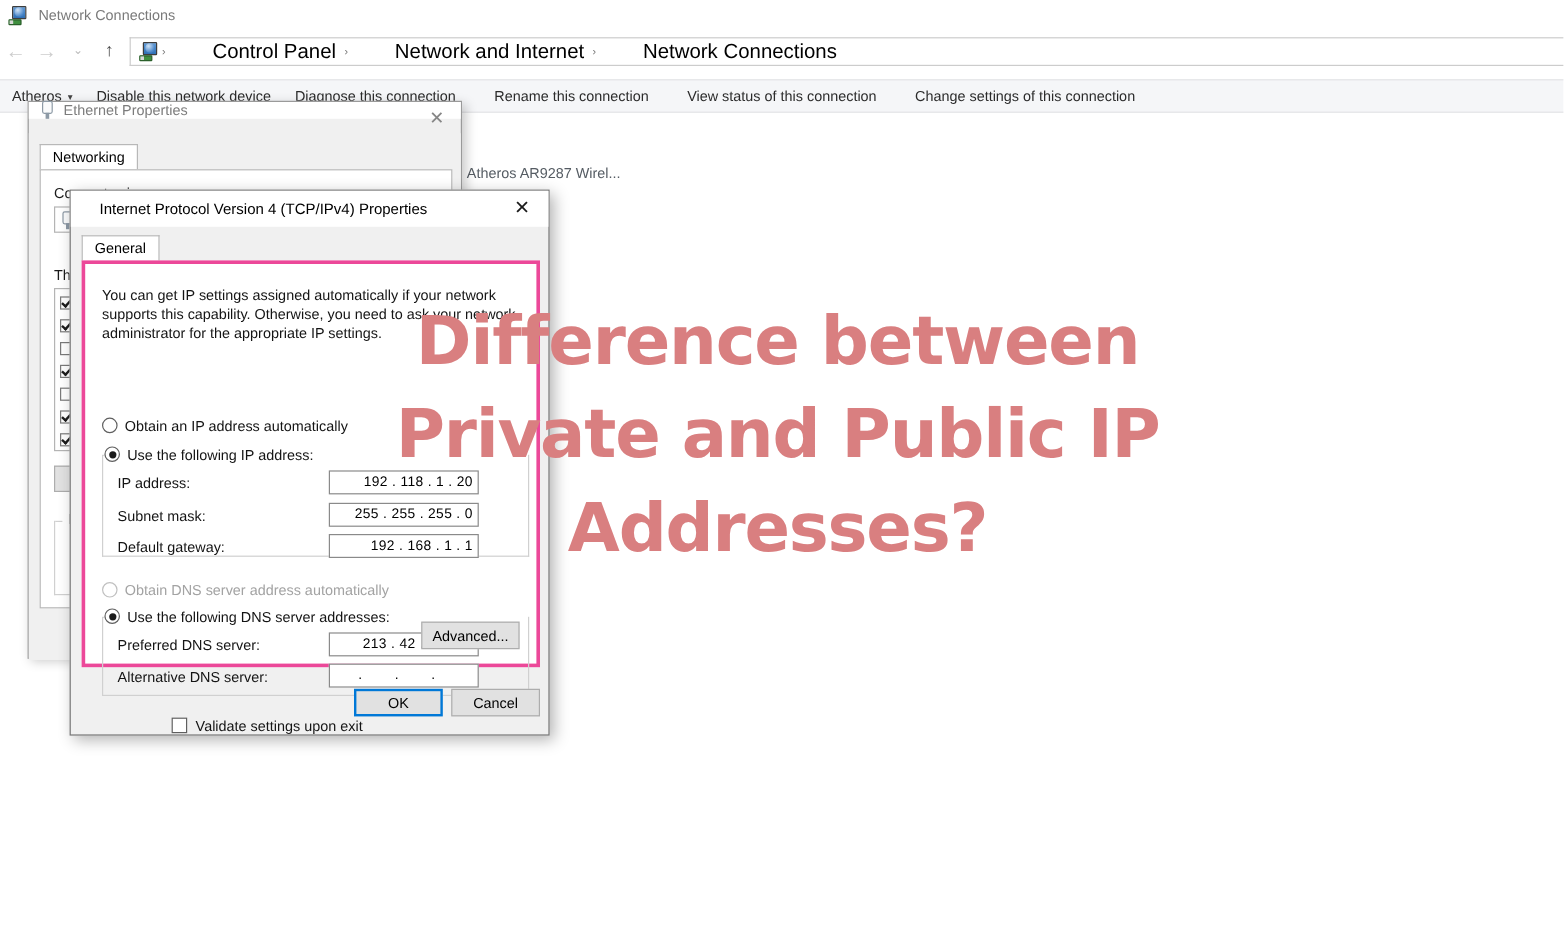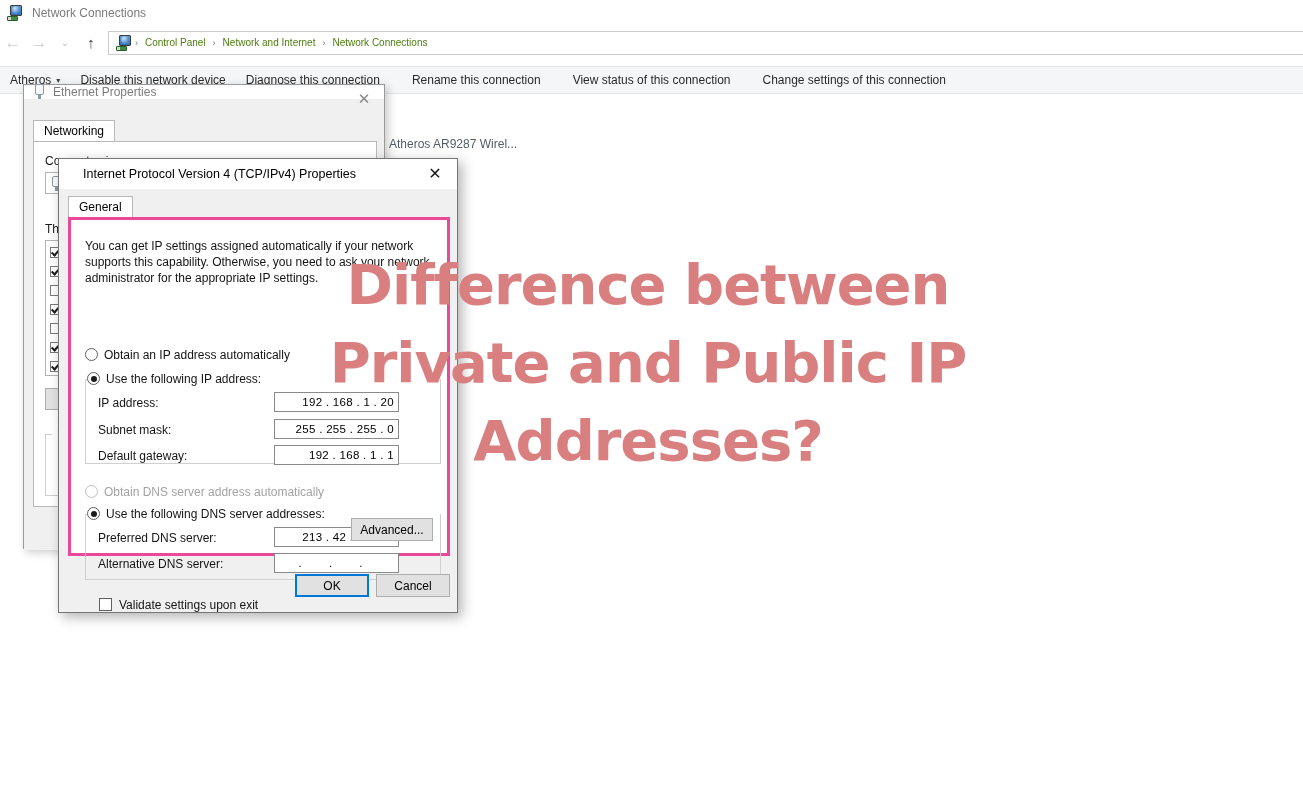--- a/index.html
+++ b/index.html
@@ -104,24 +104,25 @@
     border: 1px solid #cccccc;
     border-right: none;
     background: #ffffff;
     display: flex;
     align-items: center;
     box-sizing: border-box;
     padding-left: 5px;
     max-width: 1260px;
   }
   .crumb {
-    font-size: 10px;
-    color: #4d7c0f;
+    font-size: 17px;
+    color: #000000;
     padding: 0 4px;
     white-space: nowrap;
+    margin-left: 32px;
   }
   .crumb-sep {
     font-size: 9px;
     color: #777;
     padding: 0 3px;
     user-select: none;
   }
 
   .commandbar {
     position: absolute;
@@ -435,20 +436,21 @@
     flex: 0 0 13px;
   }
   .chk-row {
     position: absolute;
     display: flex;
     align-items: flex-start;
     gap: 7px;
     font-size: 12px;
     color: #141414;
     white-space: nowrap;
+    margin-left: 44px;
   }
   .btn-adv {
     position: absolute;
     right: 14px; bottom: 12px;
     width: 82px; height: 23px;
     background: #e1e1e1;
     border: 1px solid #adadad;
     font-size: 12px;
     display: flex; align-items: center; justify-content: center;
     box-sizing: border-box;
@@ -644,21 +646,21 @@
         <span>Obtain an IP address automatically</span>
       </div>
 
       <div class="groupbox" style="left:14px; top:159px; width:356px; height:85px;"></div>
       <div class="radio-row" style="left:16px; top:152px; background:#fff; padding-right:5px;">
         <span class="radio on"></span>
         <span>Use the following IP address:</span>
       </div>
 
       <div class="fieldlabel" style="left:27px; top:176px;">IP address:</div>
-      <div class="ipbox" style="left:203px; top:172px;">192 . 168 .  1  .  20</div>
+      <div class="ipbox" style="left:203px; top:172px;">192 . 118 .  1  .  20</div>
 
       <div class="fieldlabel" style="left:27px; top:203px;">Subnet mask:</div>
       <div class="ipbox" style="left:203px; top:199px;">255 . 255 . 255 .  0</div>
 
       <div class="fieldlabel" style="left:27px; top:229px;">Default gateway:</div>
       <div class="ipbox" style="left:203px; top:225px;">192 . 168 .  1  .  1</div>
 
       <div class="radio-row dim" style="left:14px; top:265px;">
         <span class="radio dim"></span>
         <span>Obtain DNS server address automatically</span>

